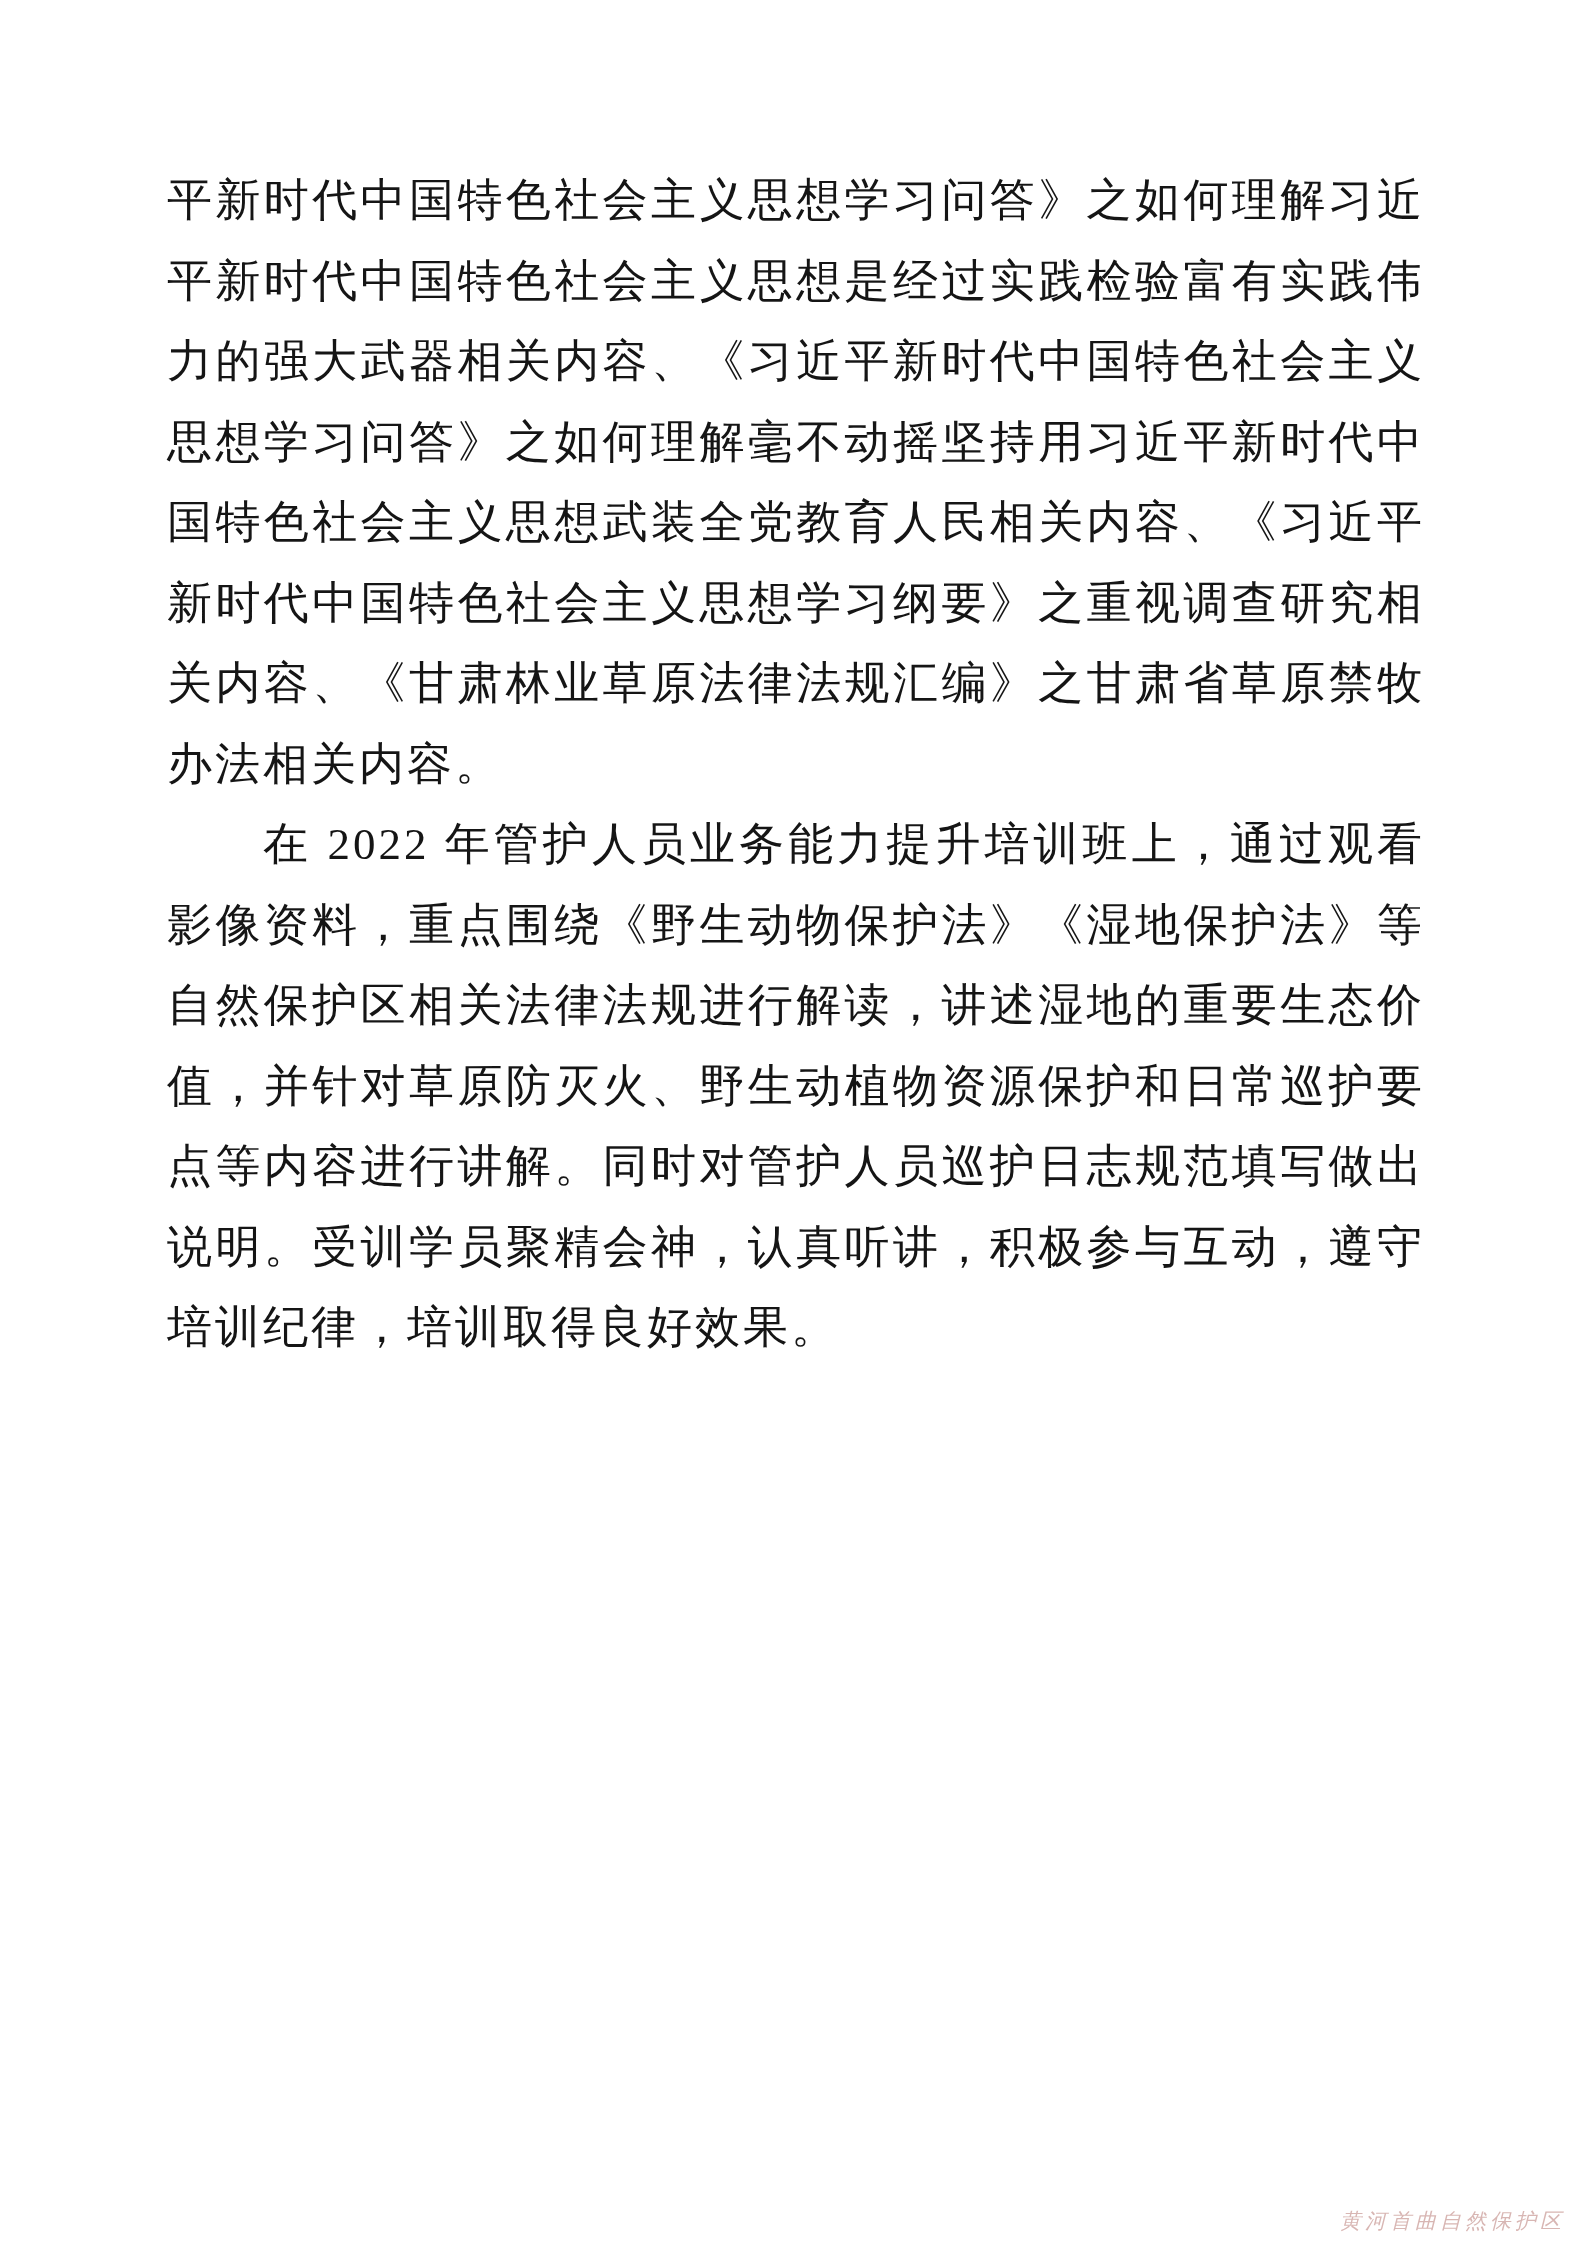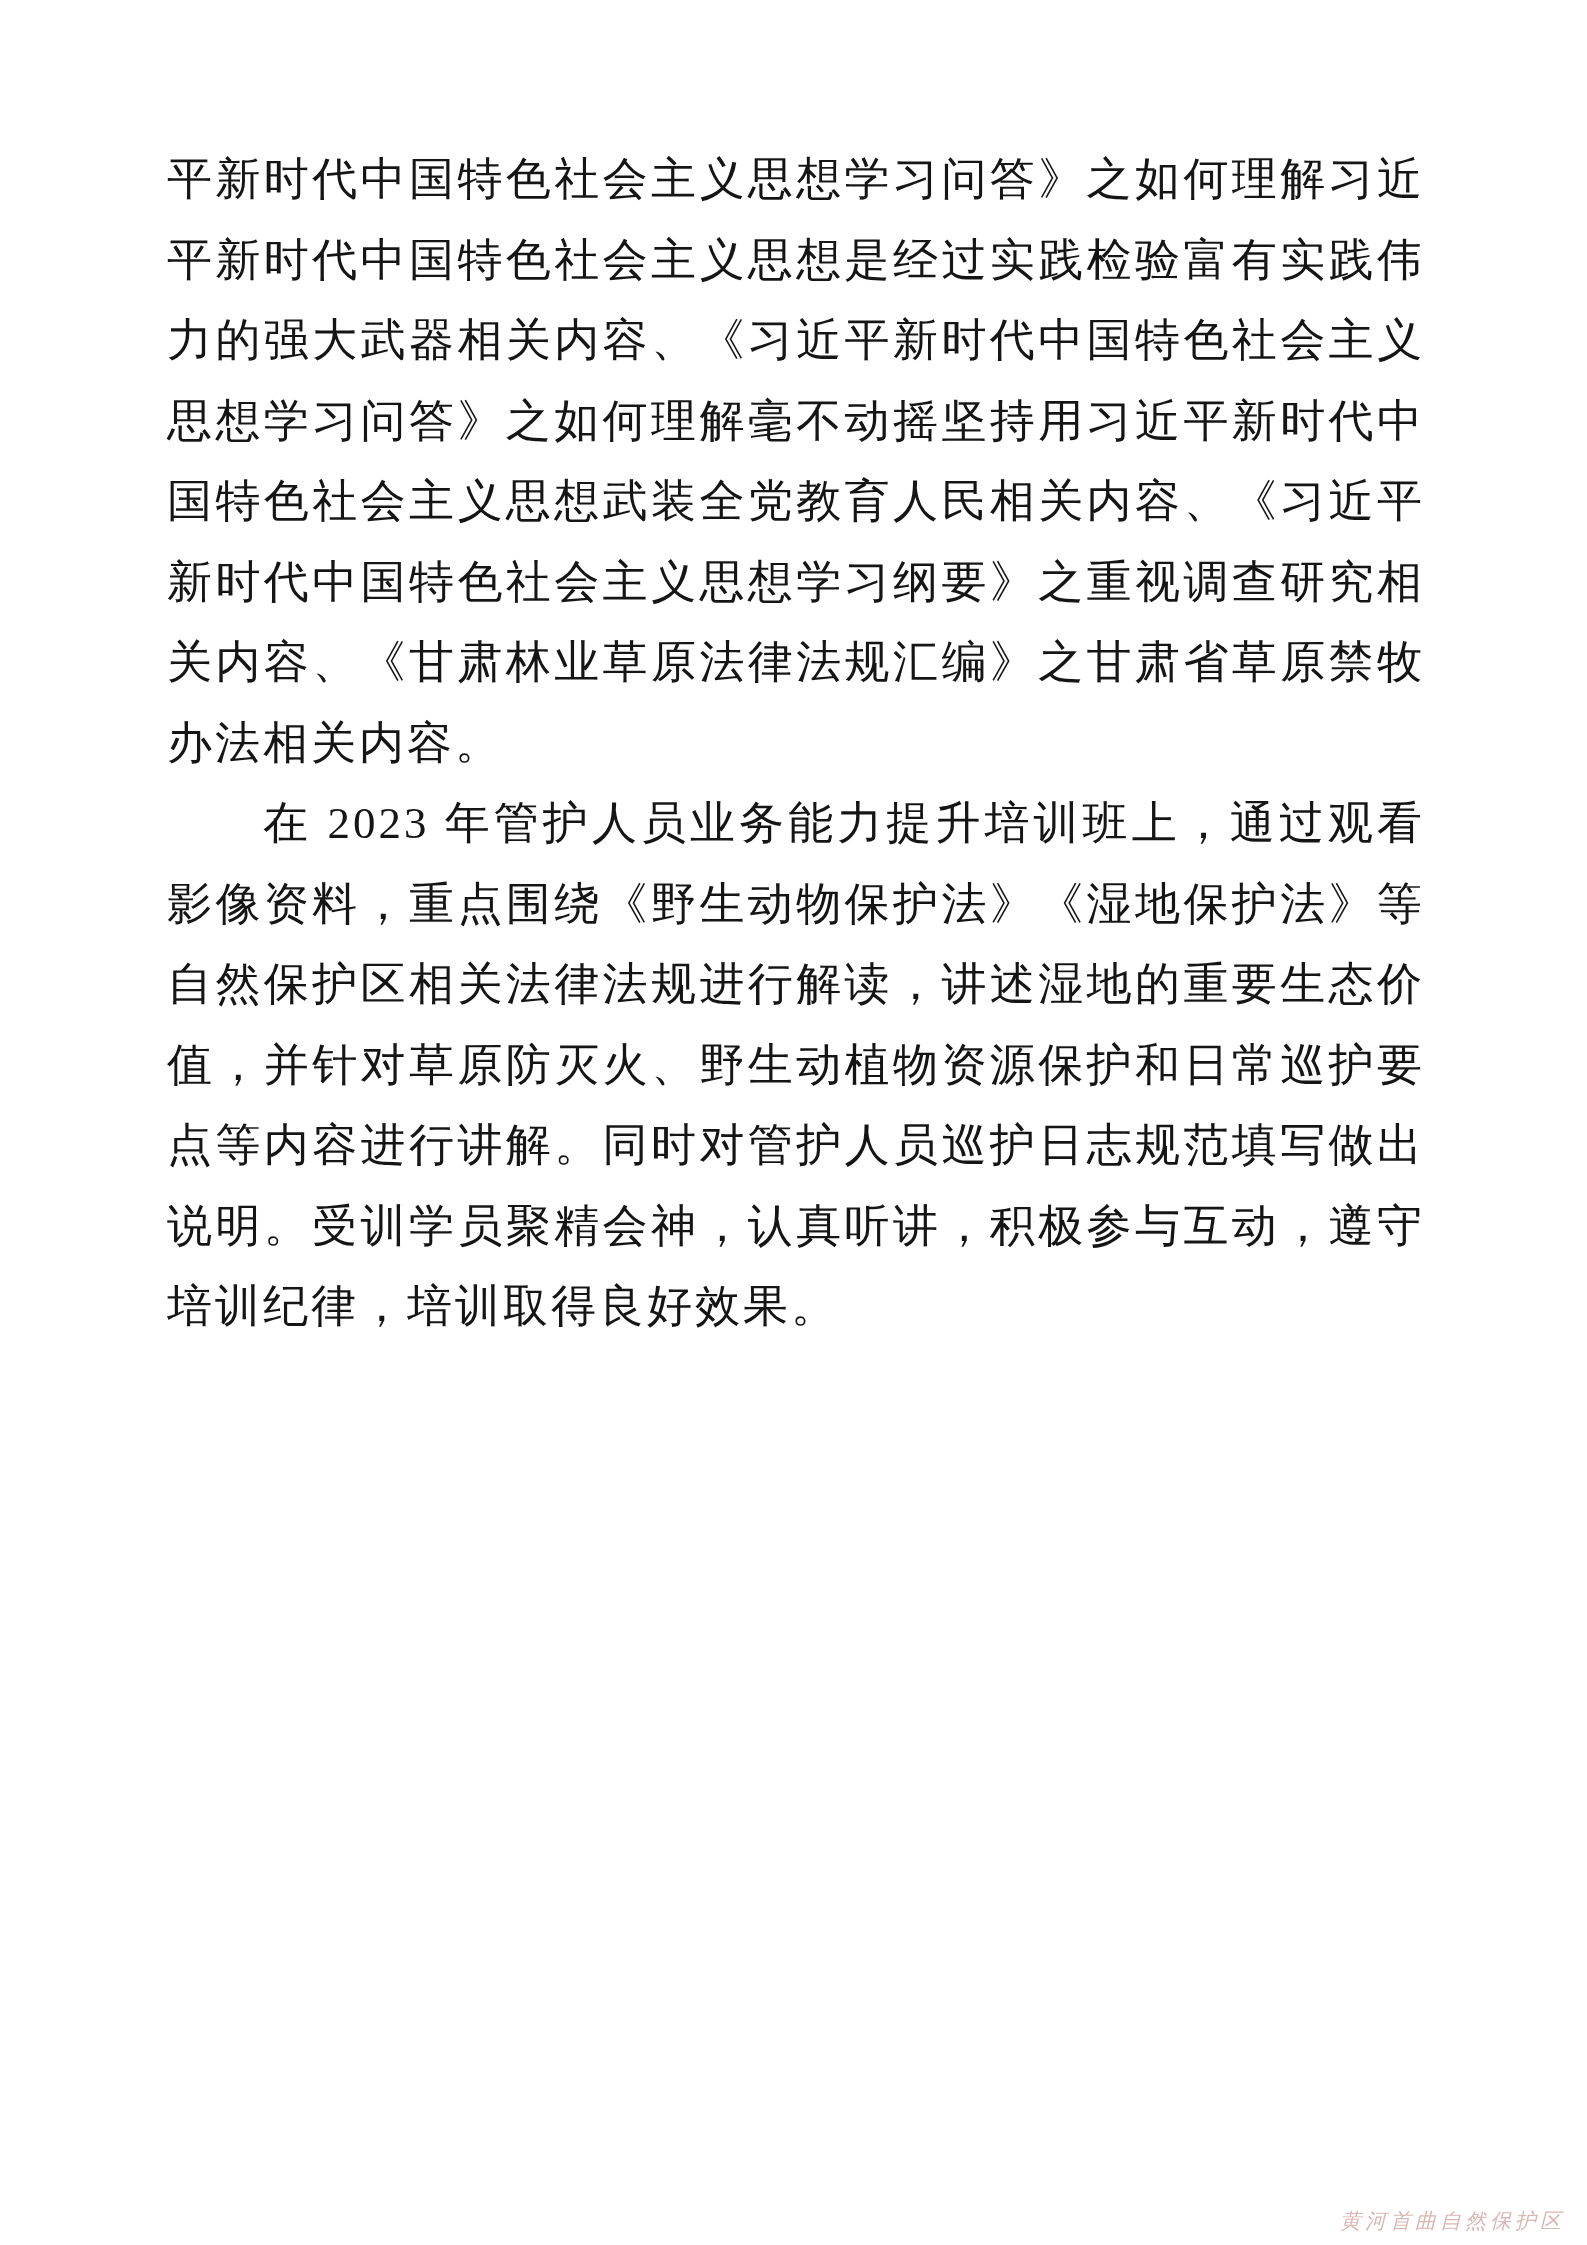--- a/index.html
+++ b/index.html
@@ -11,21 +11,21 @@
     position: relative;
     width: 1587px;
     height: 2245px;
     background: #ffffff;
     overflow: hidden;
     font-family: "Liberation Serif", "DejaVu Serif", serif;
   }
   .body-text {
     position: absolute;
     left: 167px;
-    top: 139px;
+    top: 160px;
     width: 1258px;
     color: #151515;
     font-size: 45px;
     line-height: 80.5px;
     letter-spacing: 3px;
     text-align: justify;
   }
   .para {
     margin: 0;
     padding: 0;
@@ -44,16 +44,16 @@
     white-space: nowrap;
     font-family: "Liberation Serif", "DejaVu Serif", serif;
   }
 </style>
 </head>
 <body>
 
 <div class="page">
   <div class="body-text">
     <p class="para no-indent">平新时代中国特色社会主义思想学习问答》之如何理解习近平新时代中国特色社会主义思想是经过实践检验富有实践伟力的强大武器相关内容、《习近平新时代中国特色社会主义思想学习问答》之如何理解毫不动摇坚持用习近平新时代中国特色社会主义思想武装全党教育人民相关内容、《习近平新时代中国特色社会主义思想学习纲要》之重视调查研究相关内容、《甘肃林业草原法律法规汇编》之甘肃省草原禁牧办法相关内容。</p>
-    <p class="para indent">在 2023 年管护人员业务能力提升培训班上，通过观看影像资料，重点围绕《野生动物保护法》《湿地保护法》等自然保护区相关法律法规进行解读，讲述湿地的重要生态价值，并针对草原防灭火、野生动植物资源保护和日常巡护要点等内容进行讲解。同时对管护人员巡护日志规范填写做出说明。受训学员聚精会神，认真听讲，积极参与互动，遵守培训纪律，培训取得良好效果。</p>
+    <p class="para indent">在 2022 年管护人员业务能力提升培训班上，通过观看影像资料，重点围绕《野生动物保护法》《湿地保护法》等自然保护区相关法律法规进行解读，讲述湿地的重要生态价值，并针对草原防灭火、野生动植物资源保护和日常巡护要点等内容进行讲解。同时对管护人员巡护日志规范填写做出说明。受训学员聚精会神，认真听讲，积极参与互动，遵守培训纪律，培训取得良好效果。</p>
   </div>
   <div class="watermark" style="color: rgb(185, 123, 118);">黄河首曲自然保护区</div>
 </div>
 
 </body></html>

